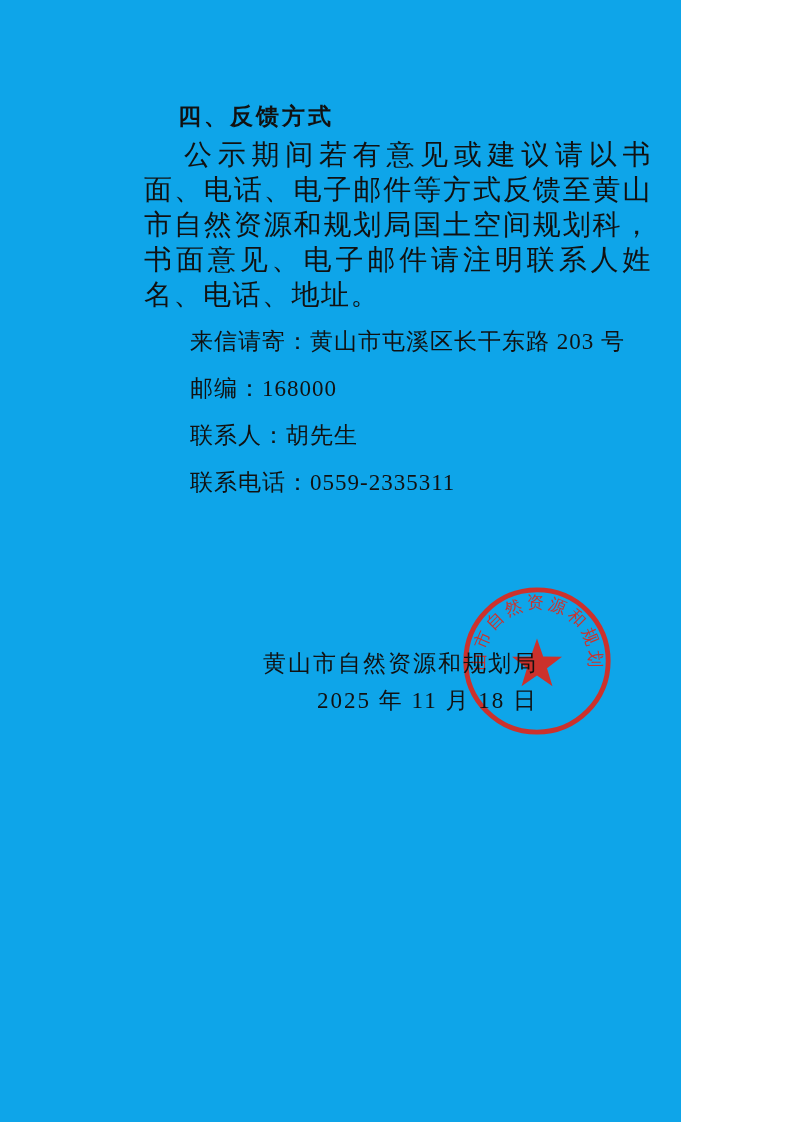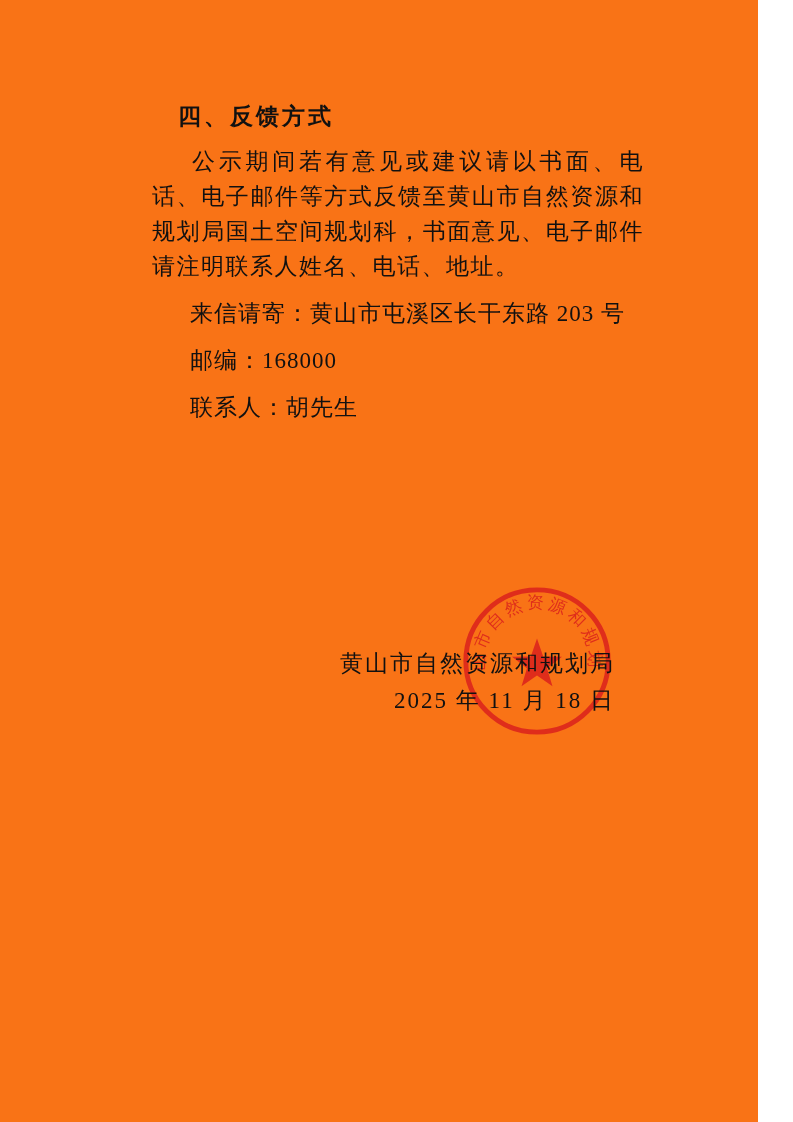--- a/index.html
+++ b/index.html
@@ -1,43 +1,43 @@
 <!DOCTYPE html>
 <html><head>
 <meta charset="utf-8">
 <style>
   html, body { margin: 0; padding: 0; background: #ffffff; }
   .page {
     position: relative;
-    width: 758px;
+    width: 681px;
     height: 1122px;
-    background: #f97316;
+    background: #0ea5e9;
     overflow: hidden;
     color: #111111;
     font-family: "Liberation Serif", "DejaVu Serif", serif;
   }
   .content {
     position: absolute;
     left: 140px;
     top: 100px;
     width: 516px;
   }
   .heading {
     font-family: "Liberation Sans", "DejaVu Sans", sans-serif;
     font-weight: 700;
     font-size: 23px;
     line-height: 32px;
     margin: 0 0 5px 0;
     text-indent: 38px;
     letter-spacing: 3px;
   }
   .para {
-    font-size: 23px;
+    font-size: 28px;
     line-height: 35px;
-    margin: 12px;
+    margin: 4px;
     text-align: justify;
     text-indent: 40px;
     letter-spacing: 1.5px;
   }
   .contact { margin-top: 1px; }
   .contact p {
     font-size: 23px;
     line-height: 35px;
     margin: 12px;
     text-indent: 38px;
@@ -70,20 +70,21 @@
 
 <div class="page">
 
   <div class="content">
     <h2 class="heading">四、反馈方式</h2>
     <p class="para">公示期间若有意见或建议请以书面、电话、电子邮件等方式反馈至黄山市自然资源和规划局国土空间规划科，书面意见、电子邮件请注明联系人姓名、电话、地址。</p>
     <div class="contact">
       <p>来信请寄：黄山市屯溪区长干东路 203 号</p>
       <p>邮编：168000</p>
       <p>联系人：胡先生</p>
+      <p>联系电话：0559-2335311</p>
     </div>
   </div>
 
   <div class="seal">
     <svg viewBox="0 0 160 160" xmlns="http://www.w3.org/2000/svg">
       <circle cx="80" cy="80" r="73" fill="none" stroke-width="5" stroke="#dd281c"></circle>
       <path id="sealArc" d="M 29.3 98.5 A 54 54 0 1 1 130.7 98.5" fill="none"></path>
       <text font-size="17.5" letter-spacing="3.5" font-family="Liberation Serif, DejaVu Serif, serif" fill="#dd281c">
         <textPath href="#sealArc" startOffset="50%" text-anchor="middle">黄山市自然资源和规划局</textPath>
       </text>

